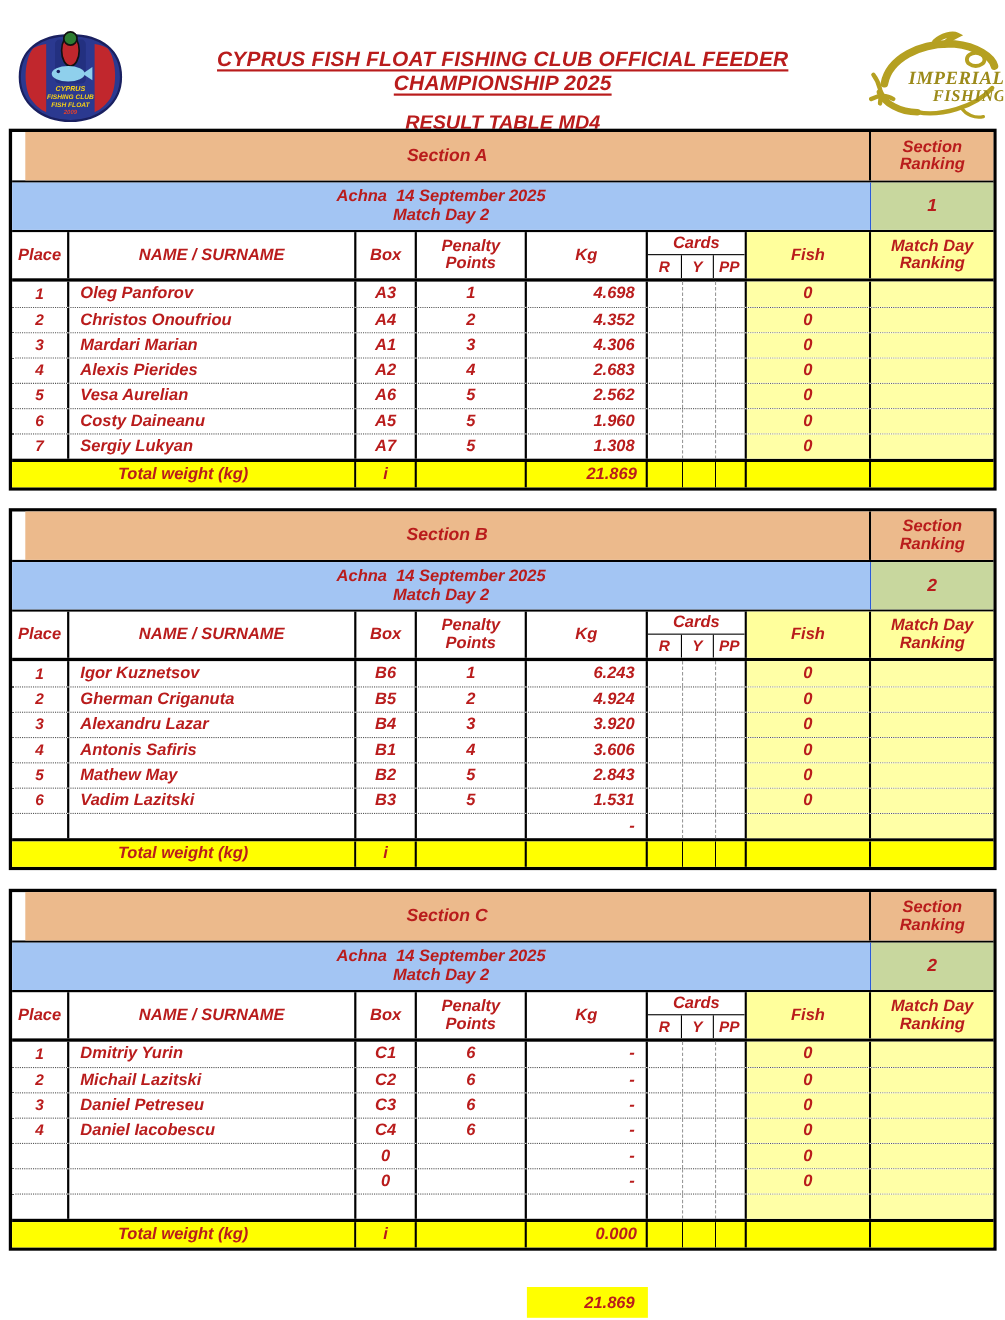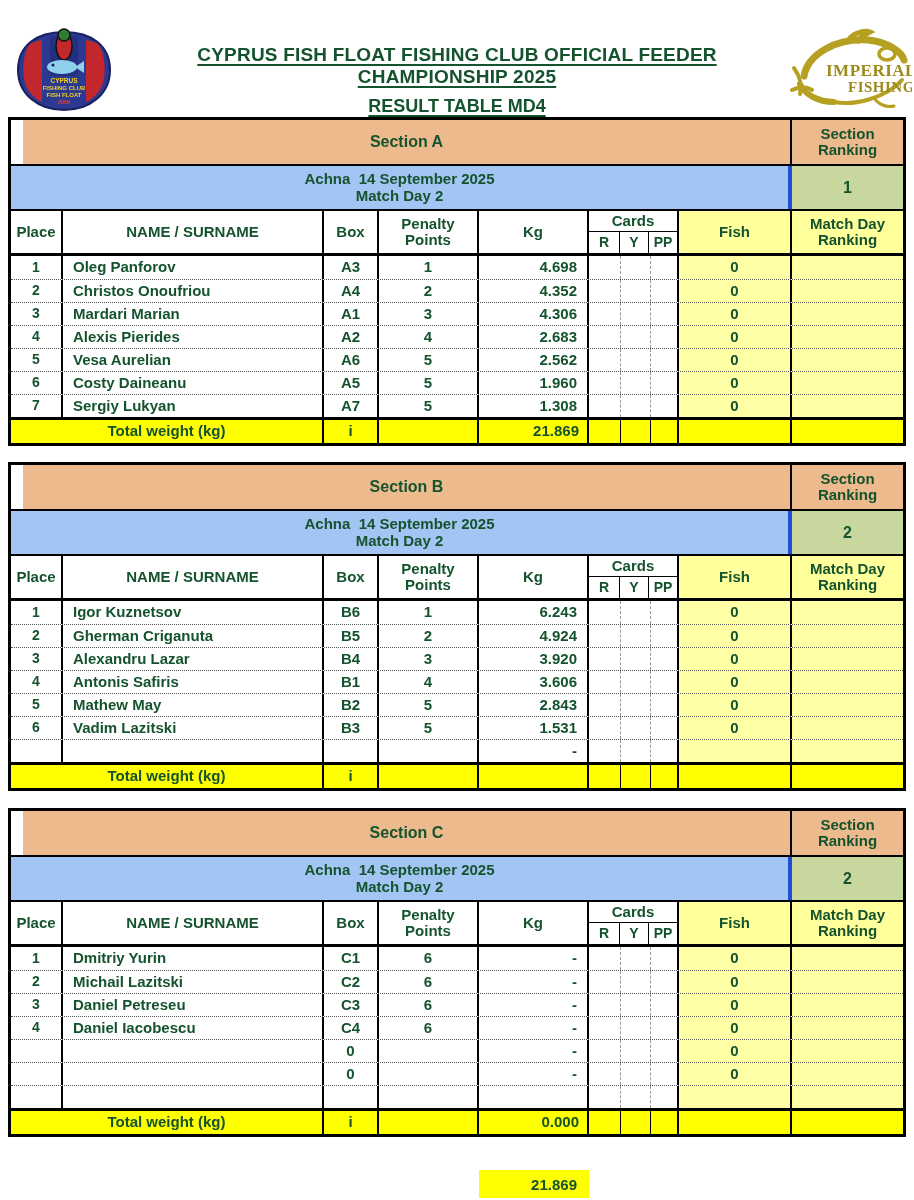--- a/index.html
+++ b/index.html
@@ -1,48 +1,49 @@
 <!DOCTYPE html>
 <html><head>
 <meta charset="utf-8">
 <style>
   * { margin:0; padding:0; box-sizing:border-box; }
   html,body { background:#fff; }
   .sheet {
     position:relative; width:914px; height:1200px; background:#fff;
-    font-family:"Liberation Sans", sans-serif; font-weight:700; color:#14532d;
+    font-family:"Liberation Sans", sans-serif; font-weight:700; color:#b91c1c;
     overflow:hidden;
+    font-style:italic;
   }
 
   
   .page-header { position:absolute; top:0; left:0; width:914px; height:117px; }
   .club-logo { position:absolute; left:12px; top:26px; width:104px; height:88px; }
   .imperial-logo { position:absolute; left:790px; top:24px; width:122px; height:88px; }
   .titles { position:absolute; left:120px; right:120px; top:44px; text-align:center; }
   .title-1 { font-size:19px; letter-spacing:0.2px; text-decoration:underline; text-decoration-thickness:2px; text-underline-offset:3px; }
-  .title-2 { margin-top:8px; font-size:18px; text-decoration:underline; text-decoration-thickness:2px; text-underline-offset:3px; }
+  .title-2 { margin-top:13px; font-size:18px; text-decoration:underline; text-decoration-thickness:2px; text-underline-offset:3px; }
 
   
   .tbl { position:absolute; left:8px; width:898px; border:3px solid #000; background:#fff; }
   .tbl-a { top:117px; }
   .tbl-b { top:462px; }
   .tbl-c { top:808px; }
 
   .grid-row { display:grid; width:892px; }
   .cell { display:flex; align-items:center; justify-content:center; overflow:hidden; line-height:1.1; }
 
   
   .band-row { grid-template-columns:781px 111px; height:46px; border-bottom:2px solid #000; }
   .band-orange .cell { background:#ECBA8C; }
   .band-blue  { height:45px; }
   .band-blue .c-venue { background:#A3C5F3; flex-direction:column; }
   .band-blue .c-rankval { background:#C8D79E; font-size:16px; }
   .c-section-title { font-size:16px; border-right:2px solid #000;margin-left:12px; }
   .c-rankhdr { font-size:15px; text-align:center; padding:12px 14px; }
-  .c-venue { border-right:4px solid #1d4ed8; font-size:15px; }
+  .c-venue { border-right:1px solid #1d4ed8; font-size:15px; }
   .venue-line { white-space:pre; }
 
   
   .header-row { grid-template-columns:52px 261px 55px 100px 110px 90px 113px 111px; height:45px; border-bottom:3px solid #000; font-size:15px; }
   .header-row .cell { border-right:2px solid #000; text-align:center; padding:7px 6px; }
   .header-row .cell:last-child { border-right:none; padding:0 12px; }
   .hdr-fish, .hdr-mdr { background:#FFFF9C; }
   .cards-group { display:flex; flex-direction:column; align-items:stretch; justify-content:flex-start; padding:0 !important; }
   .cards-label { height:21px; display:flex; align-items:center; justify-content:center; border-bottom:1px solid #000; }
   .cards-sub { flex:1; display:grid; grid-template-columns:31px 29px 28px; }

